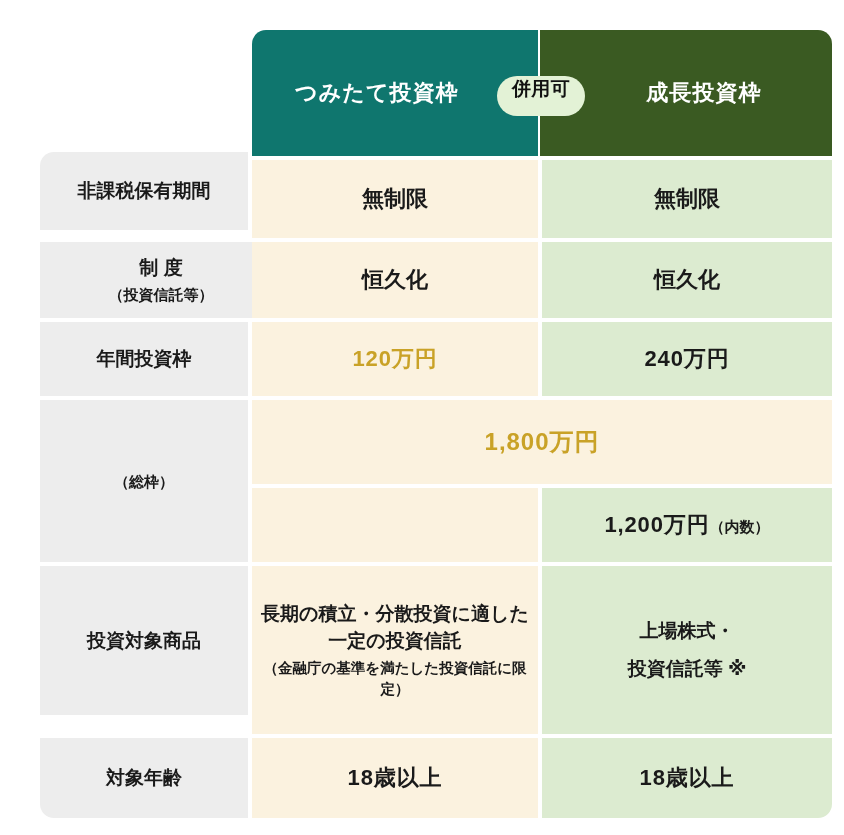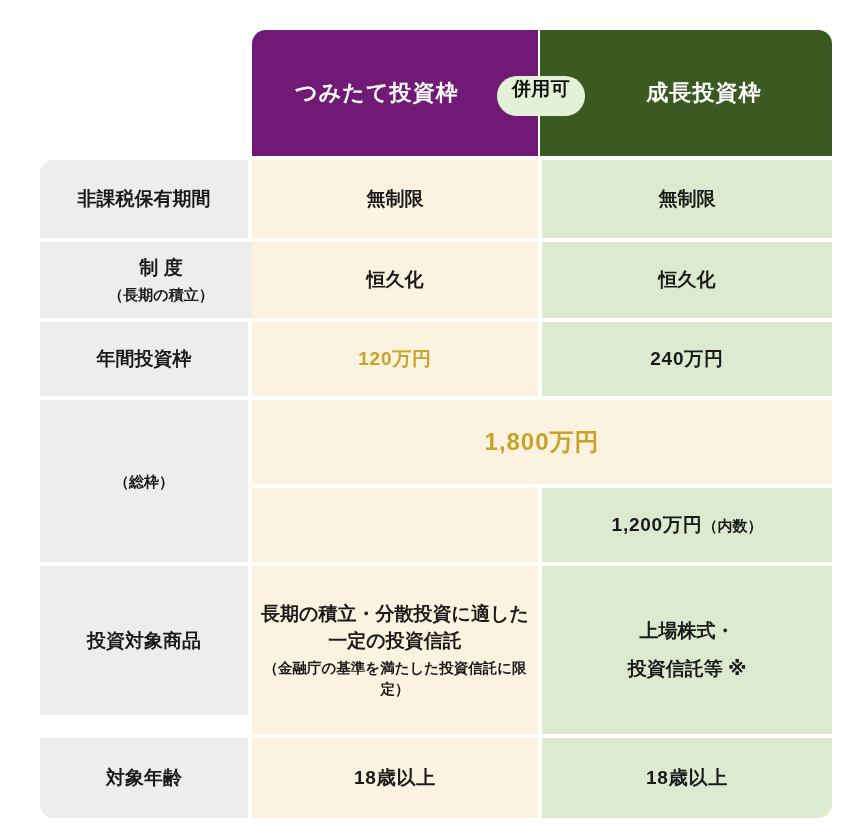--- a/index.html
+++ b/index.html
@@ -34,21 +34,21 @@
   }
 
   
   .hdr {
     color: #ffffff;
     font-weight: bold;
     font-size: 22px;
     letter-spacing: .05em;
   }
   .hdr-gold {
-    background: #701a75;
+    background: #0f766e;
     border-radius: 14px 0 0 0;
   }
   .hdr-green {
     background: #3a5a22;
     border-radius: 0 14px 0 0;
   }
   .hdr-label {
     padding-right: 36px;
   }
   .hdr-label-right {
@@ -86,21 +86,21 @@
     margin-top: 2px;
   }
   .rl-first { border-radius: 14px 0 0 0; }
   .rl-last  { border-radius: 0 0 0 14px; align-items: center; }
 
   
   .v-gold  { background: #fbf2df; }
   .v-green { background: #dcebd0; }
 
   .val {
-    font-size: 19px;
+    font-size: 22px;
     font-weight: bold;
     color: #1a1a1a;
   }
   .val-gold-text {
     color: #c9a227;
   }
   .val-big {
     font-size: 24px;
     letter-spacing: .04em;
   }
@@ -130,33 +130,33 @@
   </div>
 
   <div class="cell hdr hdr-green" style="left:540px; top:30px; width:292px; height:126px;">
     <span class="hdr-label-right">成長投資枠</span>
   </div>
 
   <div class="badge">
     <span>併用可</span>
   </div>
 
-  <div class="cell rowlabel rl-first" style="left:40px; top:160px; width:208px; height:78px;">
+  <div class="cell rowlabel rl-first" style="left:40px; top:152px; width:208px; height:78px;">
     <span>非課税保有期間</span>
   </div>
   <div class="cell v-gold" style="left:252px; top:160px; width:286px; height:78px;">
     <span class="val">無制限</span>
   </div>
   <div class="cell v-green" style="left:542px; top:160px; width:290px; height:78px;">
     <span class="val">無制限</span>
   </div>
 
   <div class="cell rowlabel" style="left:40px; top:242px; width:242px; height:76px;">
     <span>制 度</span>
-    <span class="sub">（長期の積立）</span>
+    <span class="sub">（投資信託等）</span>
   </div>
   <div class="cell v-gold" style="left:252px; top:242px; width:286px; height:76px;">
     <span class="val">恒久化</span>
   </div>
   <div class="cell v-green" style="left:542px; top:242px; width:290px; height:76px;">
     <span class="val">恒久化</span>
   </div>
 
   <div class="cell rowlabel" style="left:40px; top:322px; width:208px; height:74px;">
     <span>年間投資枠</span>

